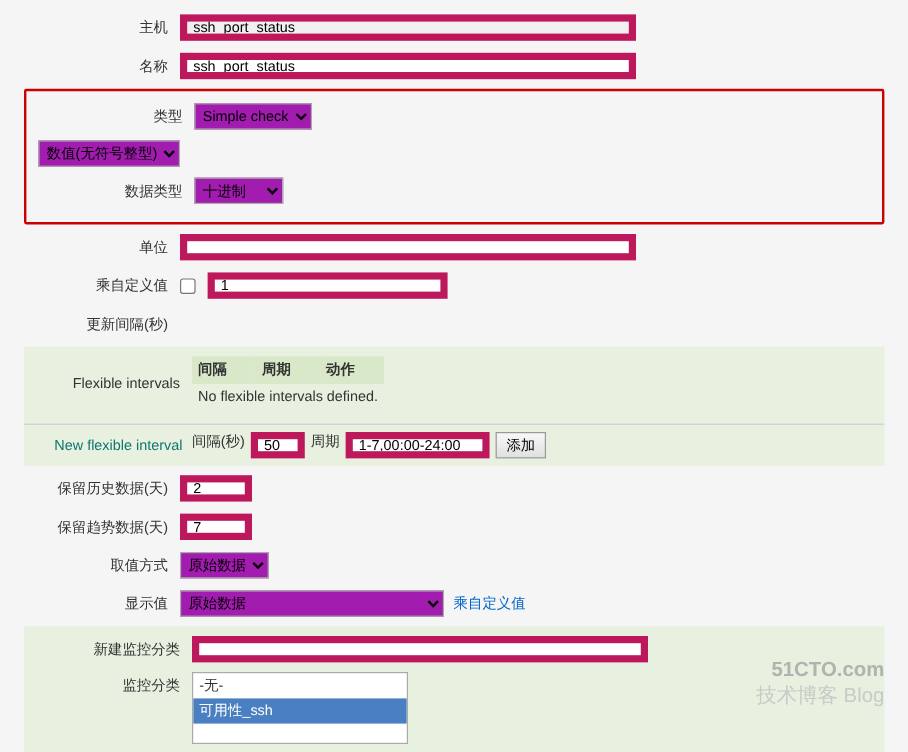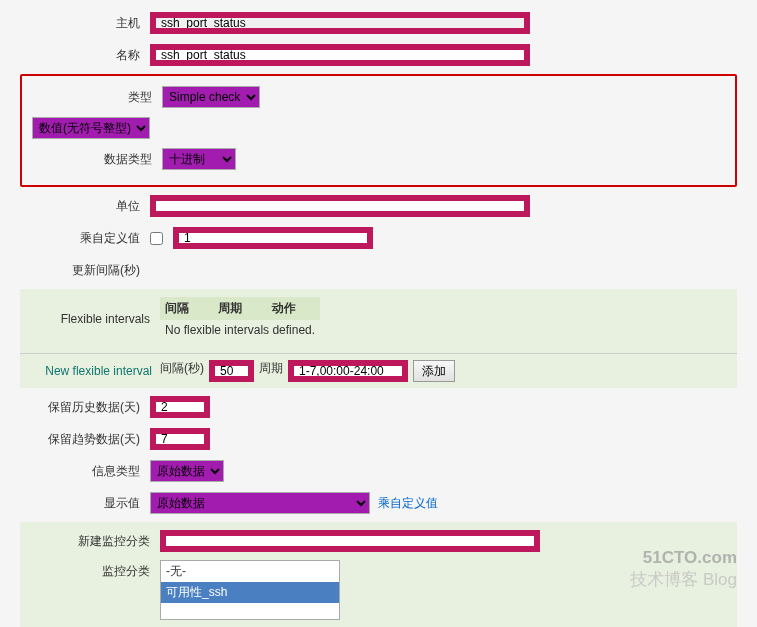--- a/index.html
+++ b/index.html
@@ -281,21 +281,21 @@
   </div>
 
   <div class="form-row">
     <div class="label">保留趋势数据(天)</div>
     <div class="field-value">
       <input type="text" class="medium-input" value="7" style="">
     </div>
   </div>
 
   <div class="form-row">
-    <div class="label">信息类型</div>
+    <div class="label">取值方式</div>
     <div class="field-value">
       <select>
         <option>原始数据</option>
         <option>增量</option>
         <option>变化率</option>
       </select>
     </div>
   </div>
 
   <div class="form-row">

